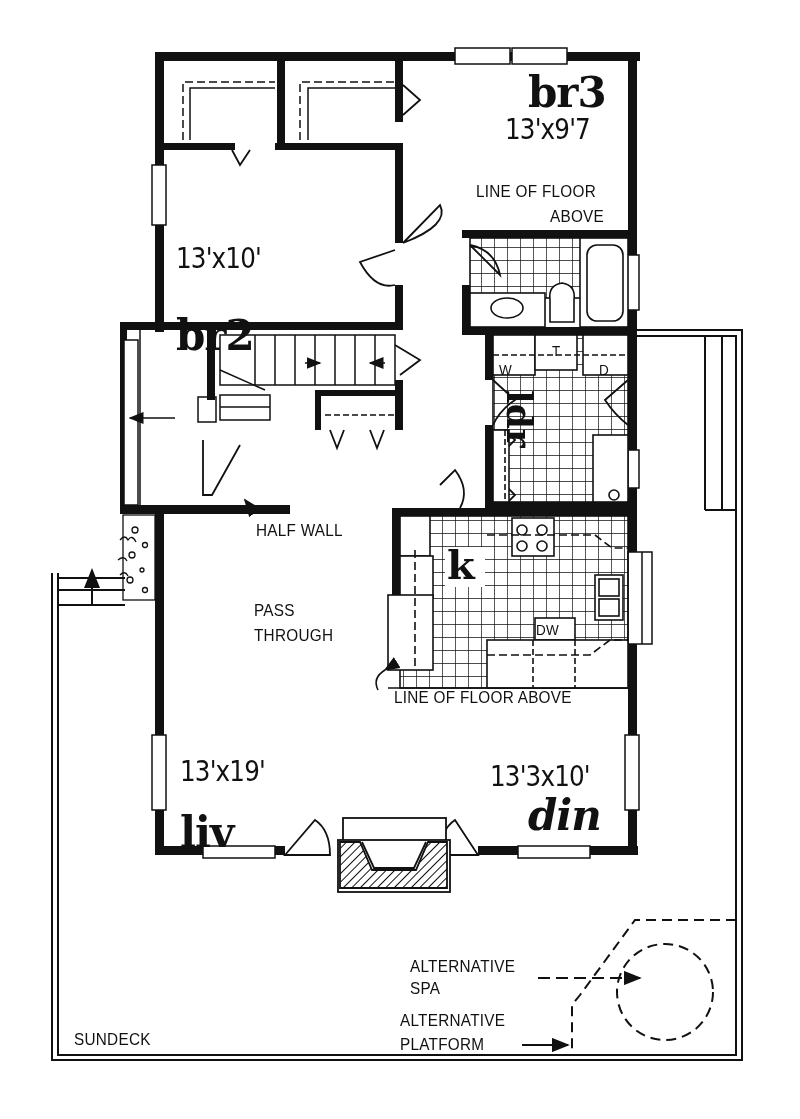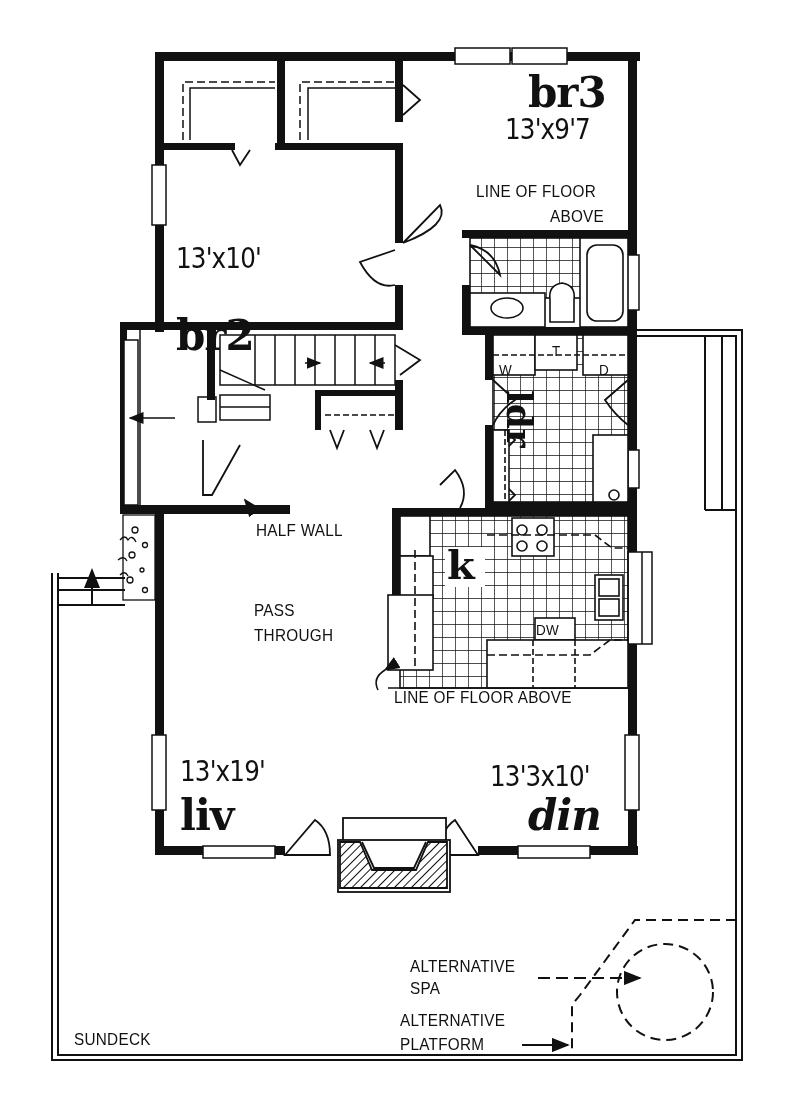--- a/index.html
+++ b/index.html
@@ -252,21 +252,21 @@
 
 <div class="lbl room" style="left:447px;top:545px;font-size:40px;">k</div>
 <div class="lbl note" style="left:536px;top:622px;font-size:15px;">DW</div>
 
 <div class="lbl note" style="left:254px;top:602px;">PASS</div>
 <div class="lbl note" style="left:254px;top:627px;">THROUGH</div>
 
 <div class="lbl note" style="left:394px;top:689px;">LINE OF FLOOR ABOVE</div>
 
 <div class="lbl dim" style="left:180px;top:757px;">13'x19'</div>
-<div class="lbl room" style="left:180px;top:795px;">liv</div>
+<div class="lbl room" style="left:180px;top:812px;">liv</div>
 
 <div class="lbl dim" style="left:490px;top:762px;">13'3x10'</div>
 <div class="lbl room" style="left:528px;top:795px;font-style:italic;">din</div>
 
 <div class="lbl note" style="left:410px;top:958px;">ALTERNATIVE</div>
 <div class="lbl note" style="left:410px;top:980px;">SPA</div>
 <div class="lbl note" style="left:400px;top:1012px;">ALTERNATIVE</div>
 <div class="lbl note" style="left:400px;top:1036px;">PLATFORM</div>
 
 <div class="lbl note" style="left:74px;top:1031px;">SUNDECK</div>

